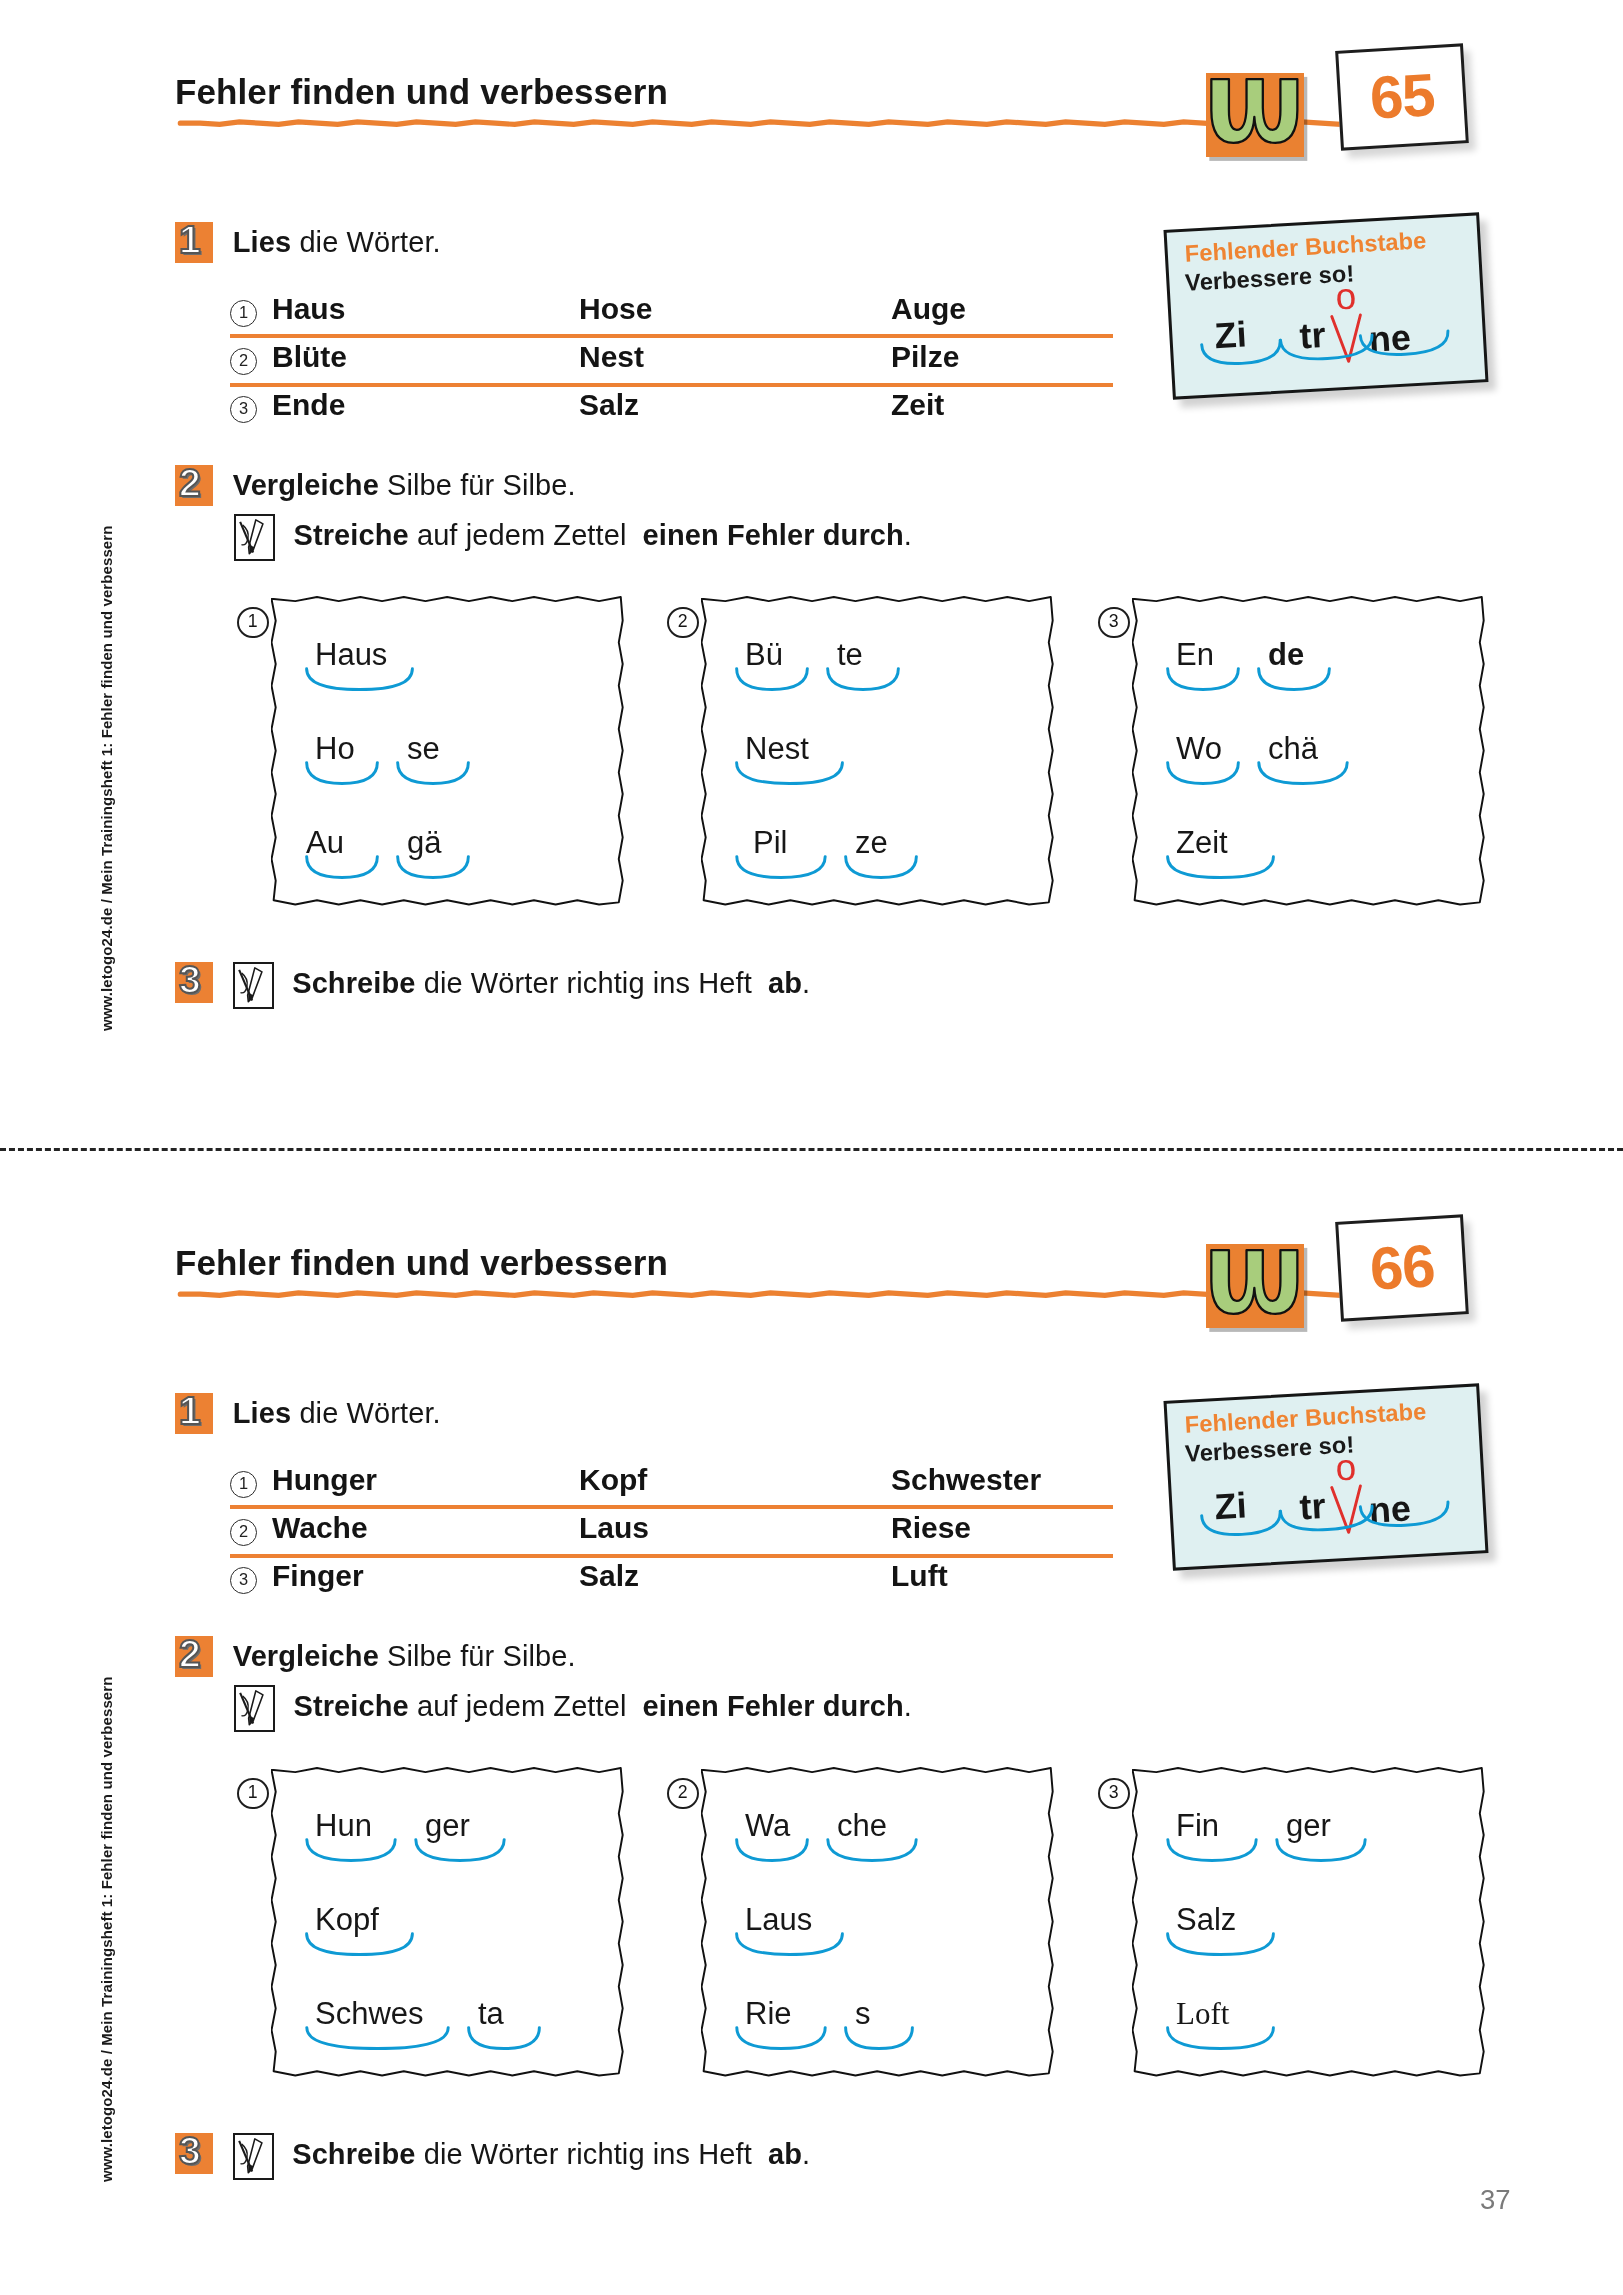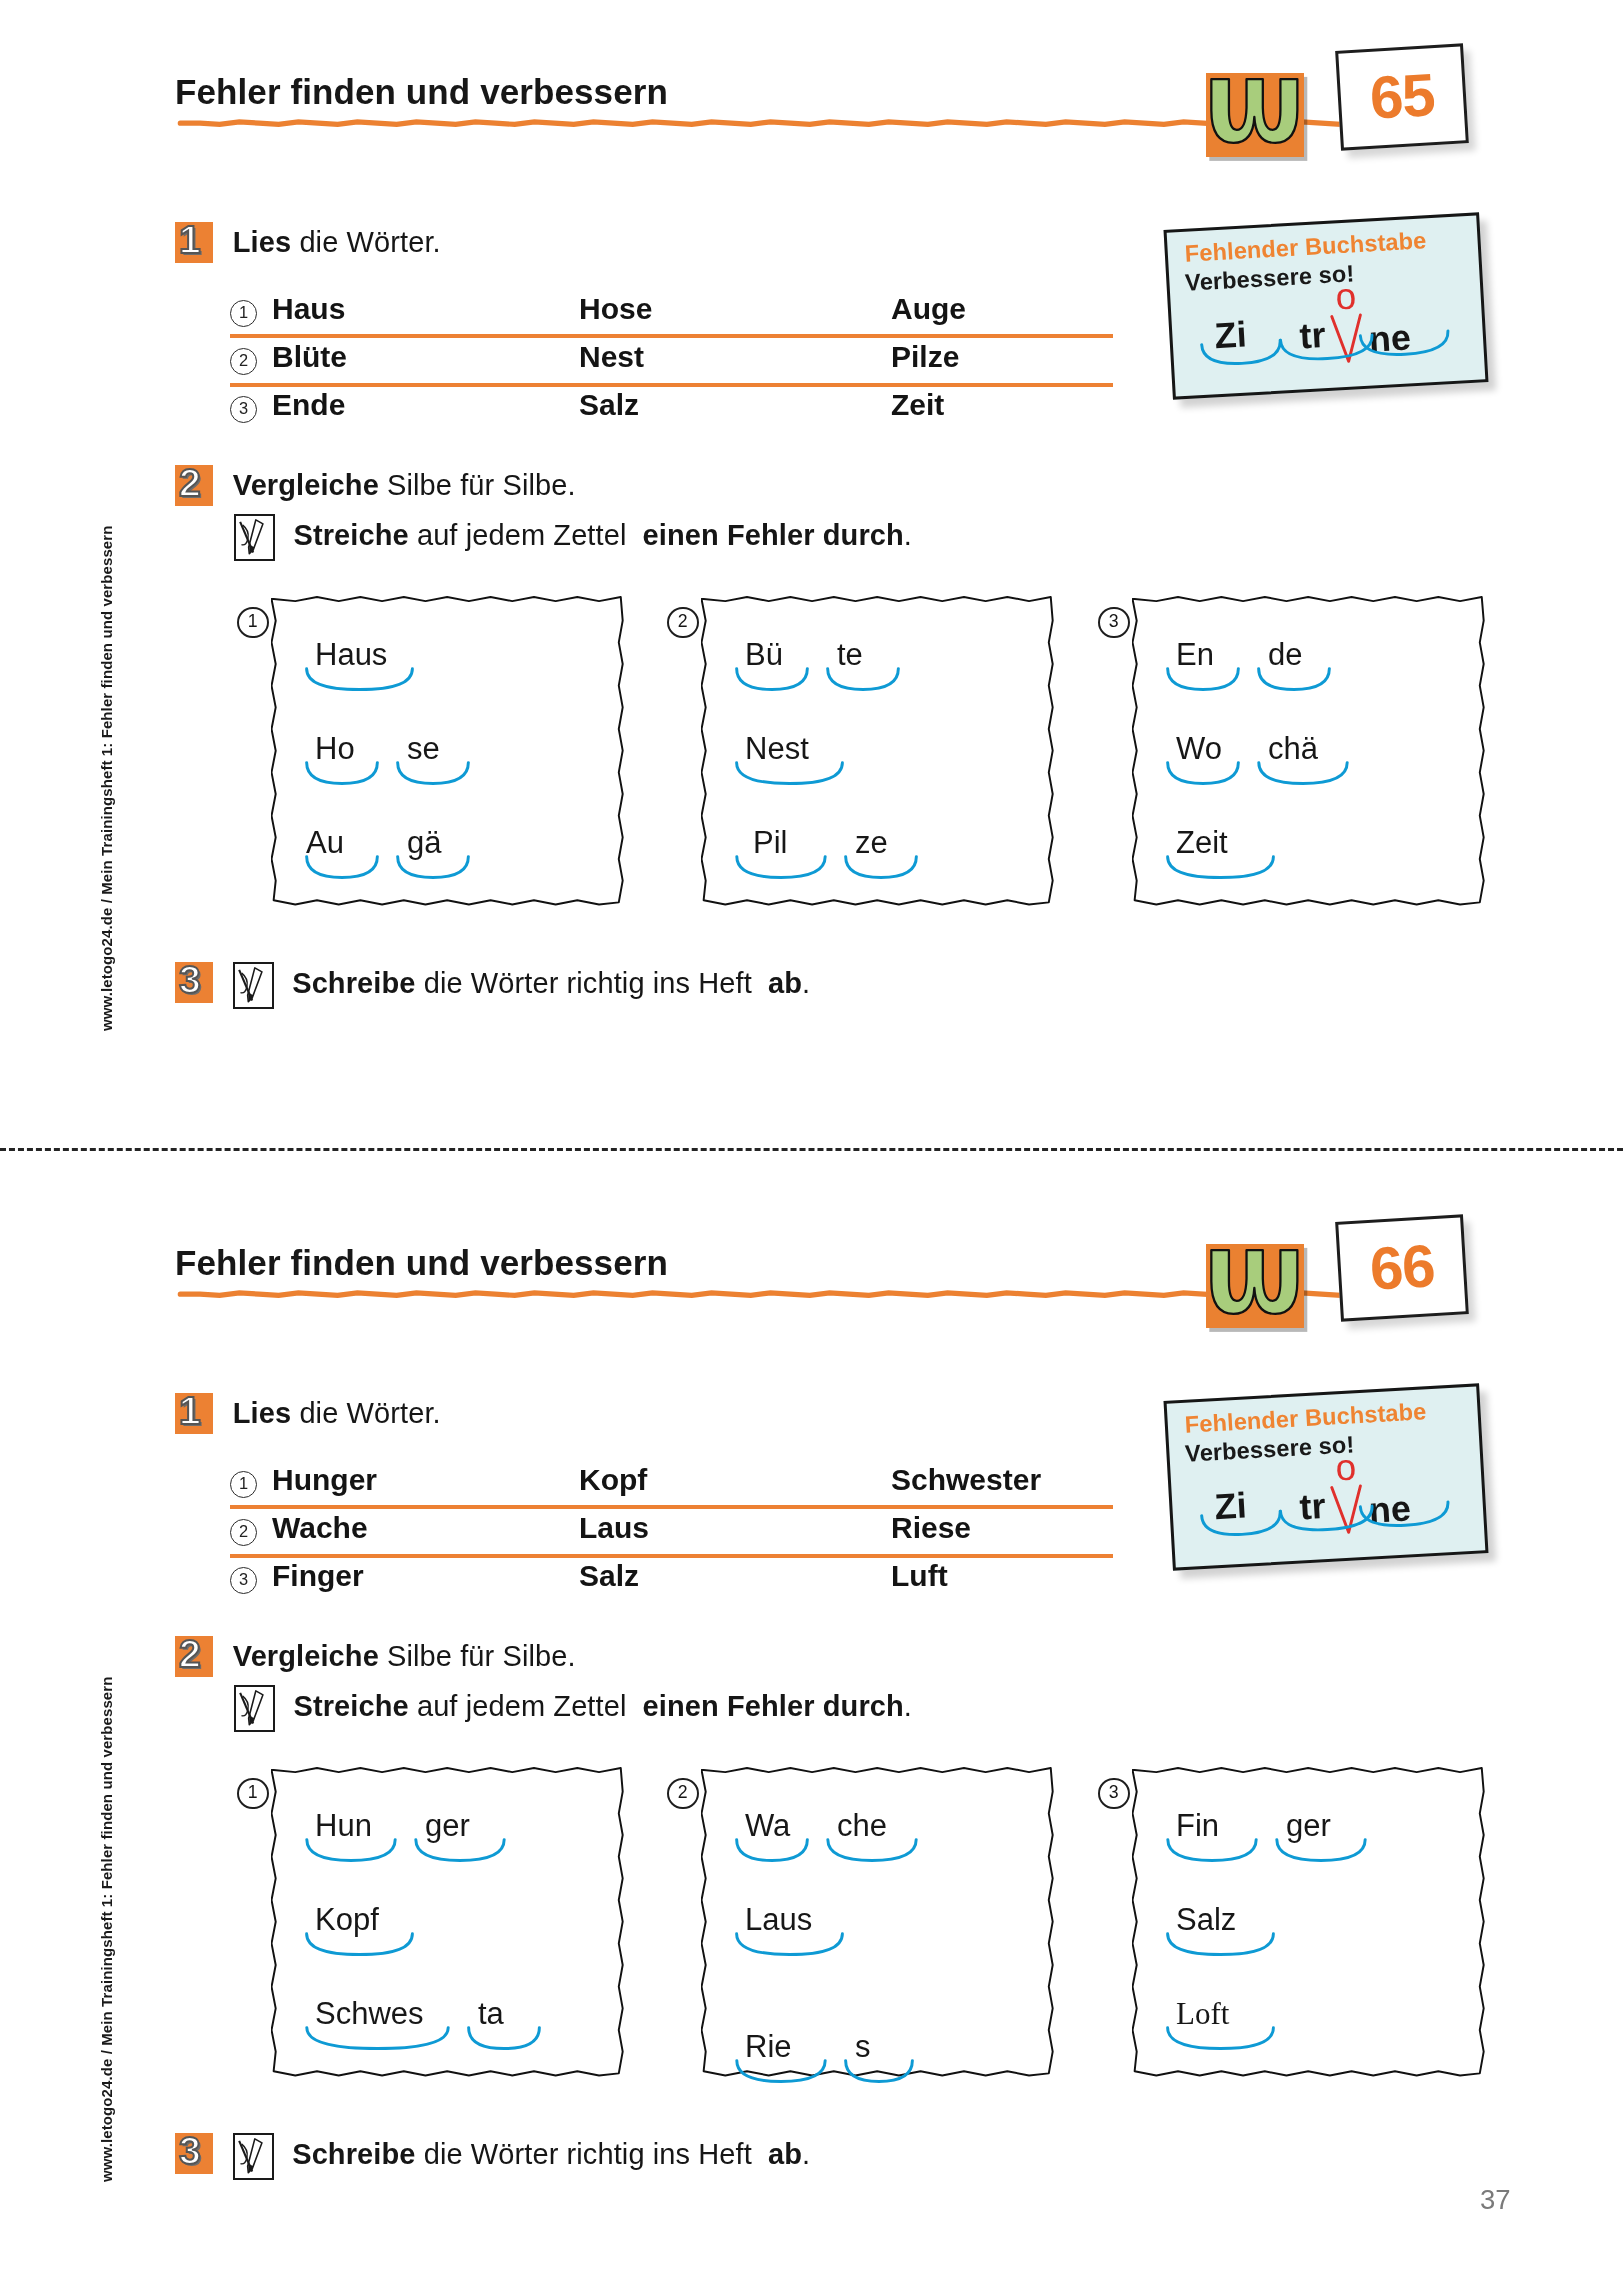--- a/index.html
+++ b/index.html
@@ -295,21 +295,21 @@
     <div class="notecard" style="left: 1132px; top: 595px; width: 353px; height: 314px;">
       <div class="edge"><svg width="353" height="314" viewBox="0 0 540 480">
           <path d="M4 6 L37.1875 9.2 L70.375 2.8 L103.5625 9.2 L136.75 2.8 L169.9375 9.2 L203.125 2.8 L236.3125 9.2 L269.5 2.8 L302.6875 9.2 L335.875 2.8 L369.0625 9.2 L402.25 2.8 L435.4375 9.2 L468.625 2.8 L501.8125 9.2 L535 2.8 L538 39.14285714285714 L532 72.28571428571428 L538 105.42857142857142 L532 138.57142857142856 L538 171.71428571428572 L532 204.85714285714283 L538 238 L532 271.1428571428571 L538 304.28571428571433 L532 337.42857142857144 L538 370.57142857142856 L532 403.71428571428567 L538 436.8571428571429 L532 470 L501.8125 473.2 L468.625 466.8 L435.4375 473.2 L402.25 466.8 L369.0625 473.2 L335.875 466.8 L302.6875 473.2 L269.5 466.8 L236.3125 473.2 L203.125 466.8 L169.9375 473.2 L136.75 466.8 L103.5625 473.2 L70.375 466.8 L37.1875 473.2 L4 466.8 L7.2 436.8571428571429 L0.7999999999999998 403.7142857142857 L7.2 370.57142857142856 L0.7999999999999998 337.42857142857144 L7.2 304.2857142857143 L0.7999999999999998 271.14285714285717 L7.2 238 L0.7999999999999998 204.8571428571429 L7.2 171.71428571428567 L0.7999999999999998 138.57142857142856 L7.2 105.42857142857144 L0.7999999999999998 72.28571428571433 L7.2 39.14285714285711 L0.7999999999999998 6 Z" fill="#fff" stroke="#111" stroke-width="3" stroke-linejoin="round"></path>
         </svg></div>
       <div class="idx">3</div>
       <div class="syl-line" style="left: 0px; top: 41px; width: 353px;">
         <div class="syl" style="left: 44px;">En</div>
         <div class="arc" style="left: 33px;"><svg width="76" height="27.5" viewBox="0 0 116 42">
             <path d="M4 4 Q4 36 58 36 Q112 36 112 4" fill="none" stroke="#0e9ad4" stroke-width="4.5" stroke-linecap="round"></path>
           </svg></div>
-        <div class="syl" style="left: 136px;">de</div>
+        <div class="syl" style="left: 136px; font-weight: bold;">de</div>
         <div class="arc" style="left: 124px;"><svg width="76" height="27.5" viewBox="0 0 116 42">
             <path d="M4 4 Q4 36 58 36 Q112 36 112 4" fill="none" stroke="#0e9ad4" stroke-width="4.5" stroke-linecap="round"></path>
           </svg></div>
       </div>
       <div class="syl-line" style="left: 0px; top: 135px; width: 353px;">
         <div class="syl" style="left: 44px;">Wo</div>
         <div class="arc" style="left: 33px;"><svg width="76" height="27.5" viewBox="0 0 116 42">
             <path d="M4 4 Q4 36 58 36 Q112 36 112 4" fill="none" stroke="#0e9ad4" stroke-width="4.5" stroke-linecap="round"></path>
           </svg></div>
         <div class="syl" style="left: 136px;">chä</div>
@@ -469,21 +469,21 @@
         <div class="arc" style="left: 124px;"><svg width="94" height="27.5" viewBox="0 0 143 42">
             <path d="M4 4 Q4 36 71.5 36 Q139 36 139 4" fill="none" stroke="#0e9ad4" stroke-width="4.5" stroke-linecap="round"></path>
           </svg></div>
       </div>
       <div class="syl-line" style="left: 0px; top: 135px; width: 353px;">
         <div class="syl" style="left: 44px;">Laus</div>
         <div class="arc" style="left: 33px;"><svg width="111" height="27.5" viewBox="0 0 170 42">
             <path d="M4 4 Q4 36 85 36 Q166 36 166 4" fill="none" stroke="#0e9ad4" stroke-width="4.5" stroke-linecap="round"></path>
           </svg></div>
       </div>
-      <div class="syl-line" style="left: 0px; top: 229px; width: 353px; margin-top: 33px;">
+      <div class="syl-line" style="left: 0px; top: 229px; width: 353px;">
         <div class="syl" style="left: 44px;">Rie</div>
         <div class="arc" style="left: 33px;"><svg width="94" height="27.5" viewBox="0 0 143 42">
             <path d="M4 4 Q4 36 71.5 36 Q139 36 139 4" fill="none" stroke="#0e9ad4" stroke-width="4.5" stroke-linecap="round"></path>
           </svg></div>
         <div class="syl" style="left: 154px;">s</div>
         <div class="arc" style="left: 142px;"><svg width="72" height="27.5" viewBox="0 0 110 42">
             <path d="M4 4 Q4 36 55 36 Q106 36 106 4" fill="none" stroke="#0e9ad4" stroke-width="4.5" stroke-linecap="round"></path>
           </svg></div>
       </div>
     </div>

